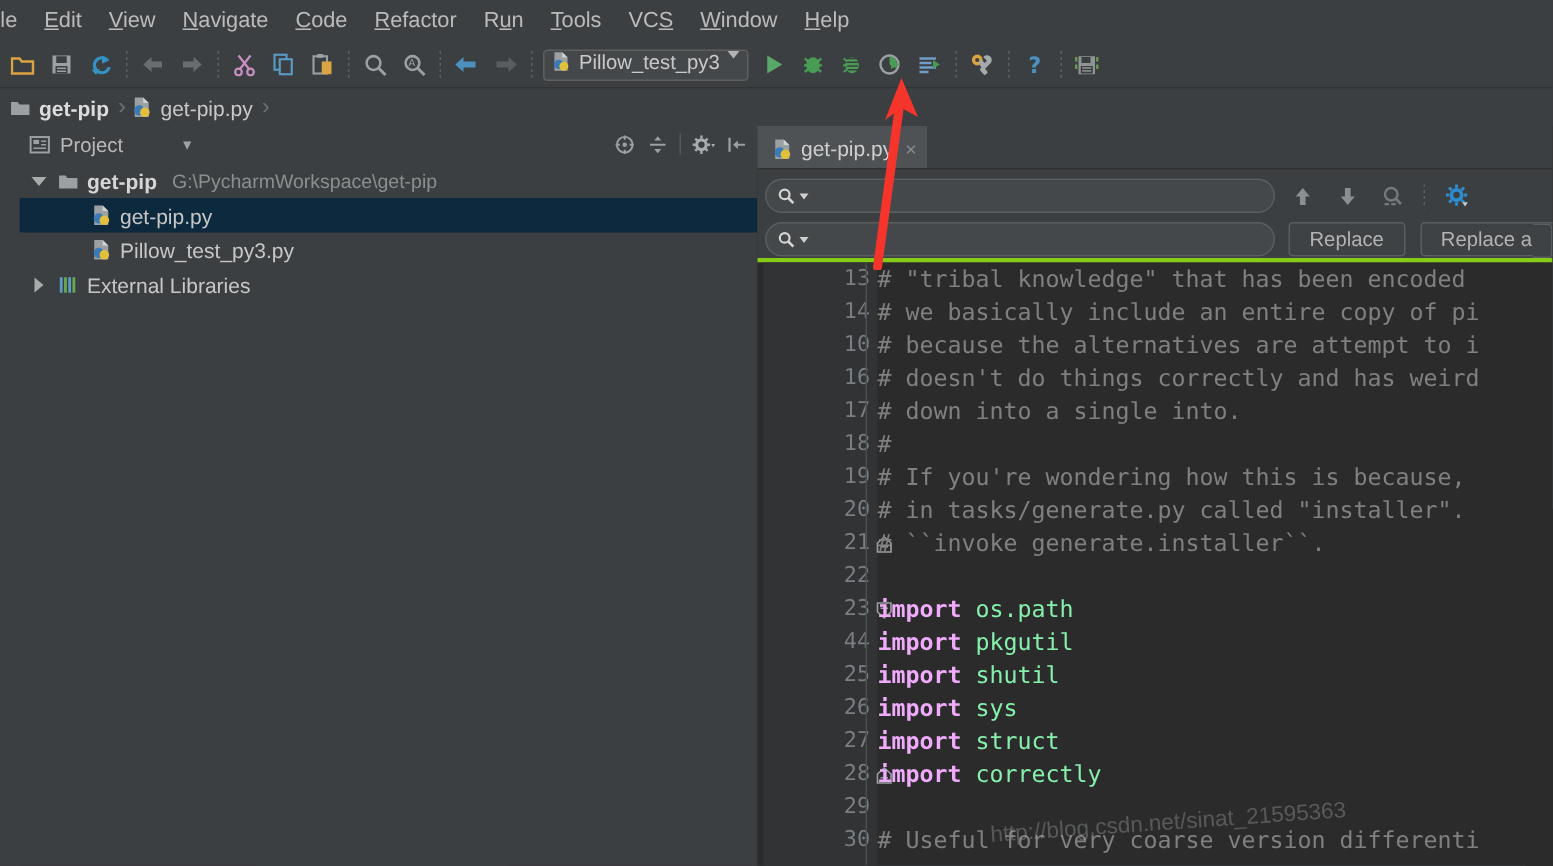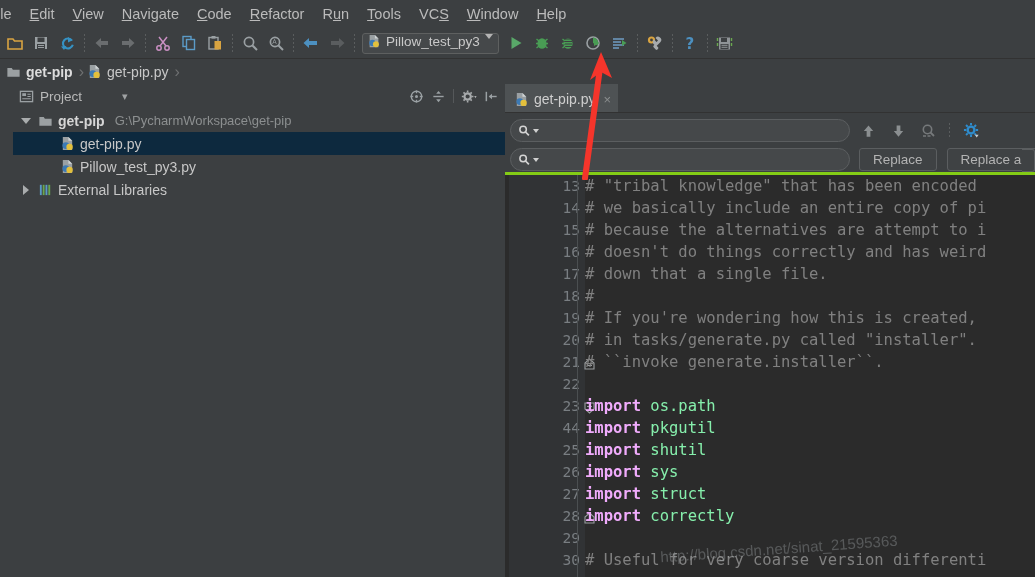--- a/index.html
+++ b/index.html
@@ -583,21 +583,21 @@
 
     <div class="codearea">
       <div class="gutter" id="gutter">
           <div class="gutter-line">
             <span class="num">13</span>
           </div>
           <div class="gutter-line">
             <span class="num">14</span>
           </div>
           <div class="gutter-line">
-            <span class="num">15</span>
+            <span class="num">10</span>
           </div>
           <div class="gutter-line">
             <span class="num">16</span>
           </div>
           <div class="gutter-line">
             <span class="num">17</span>
           </div>
           <div class="gutter-line">
             <span class="num">18</span>
           </div>
@@ -649,23 +649,23 @@
           <div class="gutter-line">
             <span class="num">30</span>
           </div>
         </div>
       <div class="foldbar"></div>
       <div class="codelines" id="codelines">
           <div class="cline"><span class="c-comment"># "tribal knowledge" that has been encoded </span></div>
           <div class="cline"><span class="c-comment"># we basically include an entire copy of pi</span></div>
           <div class="cline"><span class="c-comment"># because the alternatives are attempt to i</span></div>
           <div class="cline"><span class="c-comment"># doesn't do things correctly and has weird</span></div>
-          <div class="cline"><span class="c-comment"># down that a single file.</span></div>
+          <div class="cline"><span class="c-comment"># down into a single into.</span></div>
           <div class="cline"><span class="c-comment">#</span></div>
-          <div class="cline"><span class="c-comment"># If you're wondering how this is created, </span></div>
+          <div class="cline"><span class="c-comment"># If you're wondering how this is because, </span></div>
           <div class="cline"><span class="c-comment"># in tasks/generate.py called "installer". </span></div>
           <div class="cline"><span class="c-comment"># ``invoke generate.installer``.</span></div>
           <div class="cline"><span class="c-txt"></span></div>
           <div class="cline"><span class="c-kw">import</span><span class="c-txt"> os.path</span></div>
           <div class="cline"><span class="c-kw">import</span><span class="c-txt"> pkgutil</span></div>
           <div class="cline"><span class="c-kw">import</span><span class="c-txt"> shutil</span></div>
           <div class="cline"><span class="c-kw">import</span><span class="c-txt"> sys</span></div>
           <div class="cline"><span class="c-kw">import</span><span class="c-txt"> struct</span></div>
           <div class="cline"><span class="c-kw">import</span><span class="c-txt"> correctly</span></div>
           <div class="cline"><span class="c-txt"></span></div>

